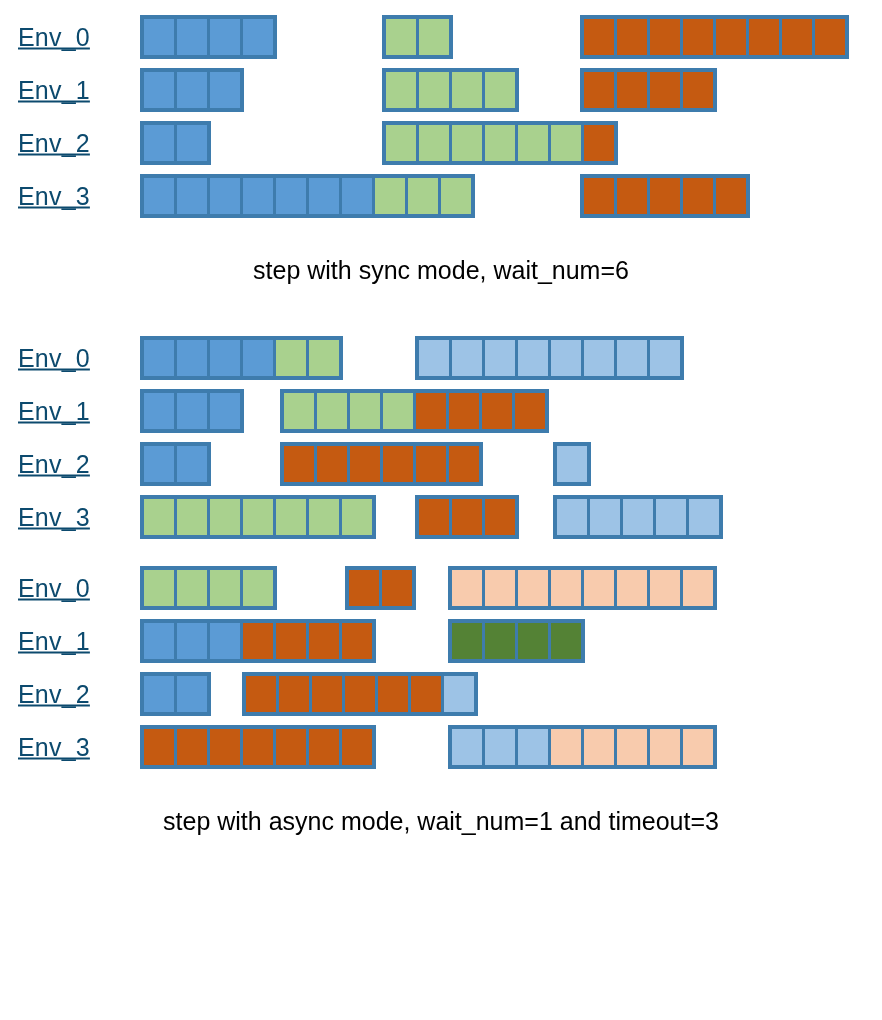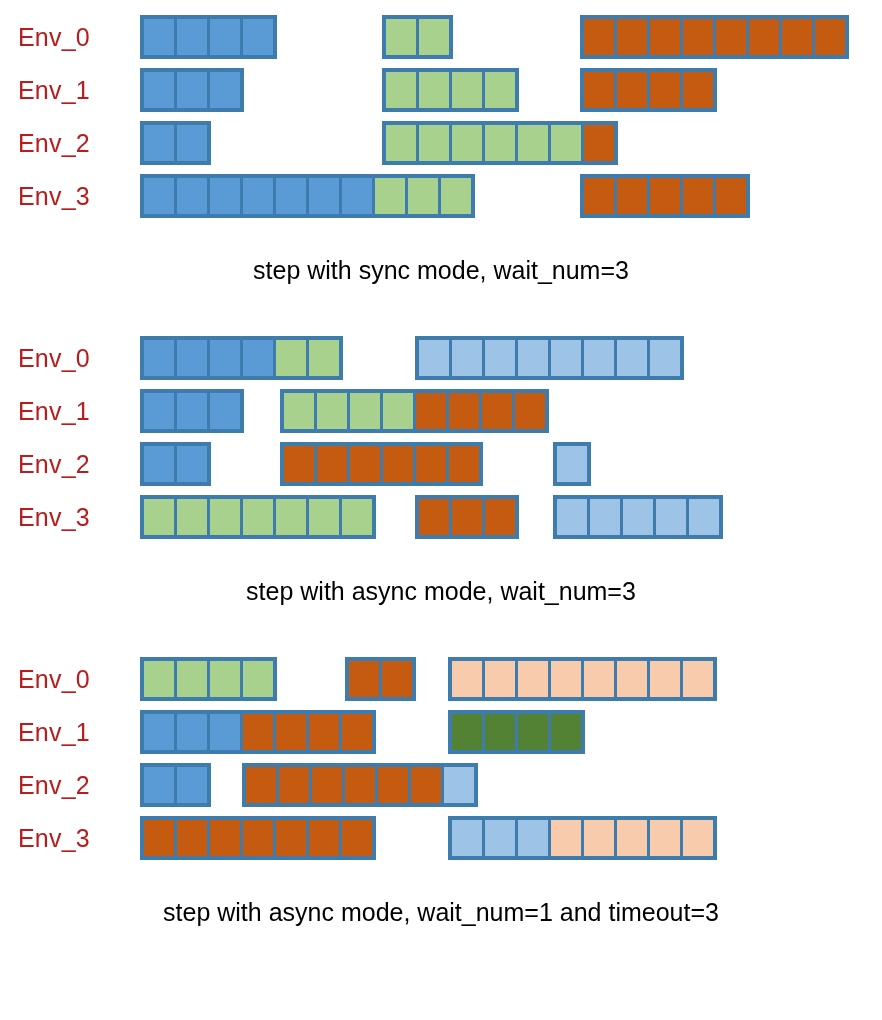--- a/index.html
+++ b/index.html
@@ -32,21 +32,22 @@
 
   .row-label {
     position: absolute;
     left: 18px;
     top: 50%;
     transform: translateY(-50%);
     font-size: 25px;
     line-height: 1;
     letter-spacing: 0.2px;
     white-space: nowrap;
-    color: #b91c1c;
+    color: #0c4a6e;
+    text-decoration: underline;
   }
 
   
   .group {
     position: absolute;
     top: 50%;
     transform: translateY(-50%);
     background: #3E7CAD;
     border: 4px solid #3E7CAD;
     box-sizing: border-box;
@@ -159,21 +160,21 @@
           </div>
           <div class="group" style="left: 580px;">
             <div class="cell c-orange"></div>
             <div class="cell c-orange"></div>
             <div class="cell c-orange"></div>
             <div class="cell c-orange"></div>
             <div class="cell c-orange"></div>
           </div>
         </div>
       </div>
-      <div class="caption" style="padding-top: 33px; padding-bottom: 28px;">step with sync mode, wait_num=3</div>
+      <div class="caption" style="padding-top: 33px; padding-bottom: 28px;">step with sync mode, wait_num=6</div>
     </div>
     <div class="panel">
       <div class="rows" style="padding-top: 18px;">
         <div class="row">
           <div class="row-label">Env_0</div>
           <div class="group" style="left: 140px;">
             <div class="cell c-blue"></div>
             <div class="cell c-blue"></div>
             <div class="cell c-blue"></div>
             <div class="cell c-blue"></div>
@@ -245,21 +246,20 @@
           </div>
           <div class="group" style="left: 553px;">
             <div class="cell c-lightblue"></div>
             <div class="cell c-lightblue"></div>
             <div class="cell c-lightblue"></div>
             <div class="cell c-lightblue"></div>
             <div class="cell c-lightblue"></div>
           </div>
         </div>
       </div>
-      <div class="caption" style="padding-top: 33px; padding-bottom: 28px;">step with async mode, wait_num=3</div>
     </div>
     <div class="panel">
       <div class="rows" style="padding-top: 18px;">
         <div class="row">
           <div class="row-label">Env_0</div>
           <div class="group" style="left: 140px;">
             <div class="cell c-green"></div>
             <div class="cell c-green"></div>
             <div class="cell c-green"></div>
             <div class="cell c-green"></div>

